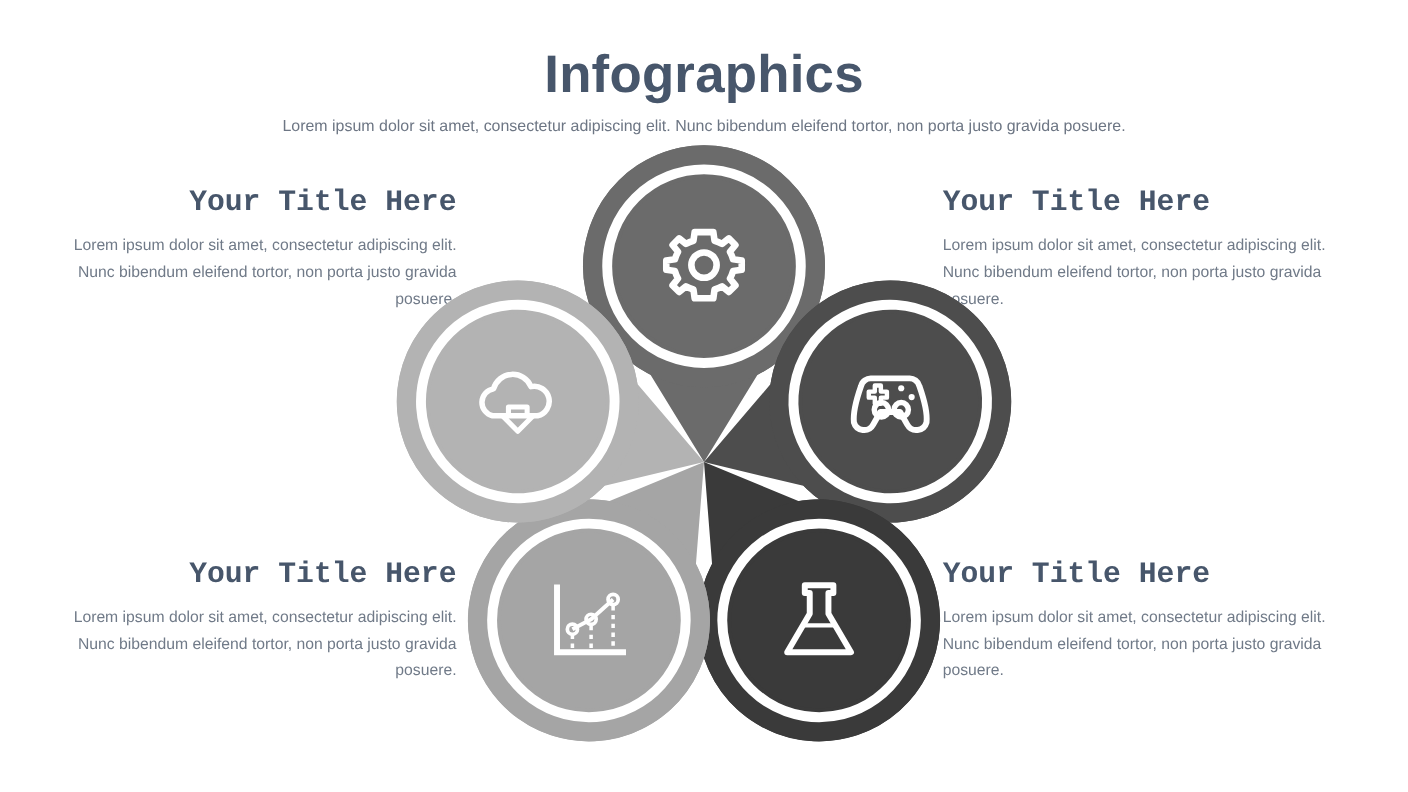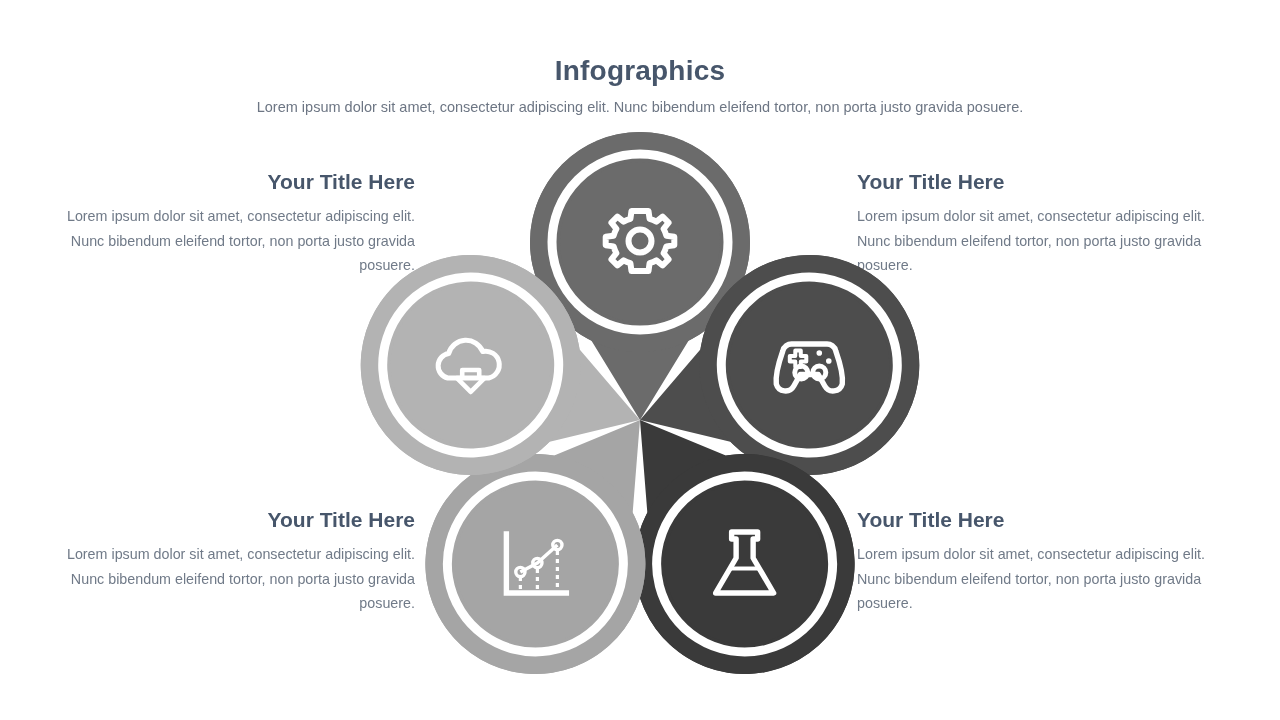--- a/index.html
+++ b/index.html
@@ -17,45 +17,46 @@
 
   
   #header {
     position: absolute;
     top: 44px;
     left: 0;
     width: 1280px;
     text-align: center;
   }
   #main-title {
-    font-size: 28px;
+    font-size: 48px;
     font-weight: bold;
     color: #47566b;
     letter-spacing: 0.2px;
     line-height: 1.05;
-    margin: 12px;
+    margin: 0;
   }
   #subtitle {
     font-size: 14.5px;
     color: #6d7684;
     margin-top: 11px;
     line-height: 1.4;
   }
 
   
   .text-block {
     position: absolute;
     width: 370px;
   }
   .text-block .tb-title {
-    font-size: 21px;
+    font-size: 27px;
     font-weight: bold;
     color: #47566b;
     line-height: 1.2;
     margin-bottom: 10px;
+    font-family: Liberation Mono, monospace;
   }
   .text-block .tb-body {
     font-size: 14.3px;
     color: #707a88;
     line-height: 1.71;
   }
   .text-left  { text-align: right; }
   .text-right { text-align: left; }
 
   #block-tl { left: 45px;  top: 169px; }

